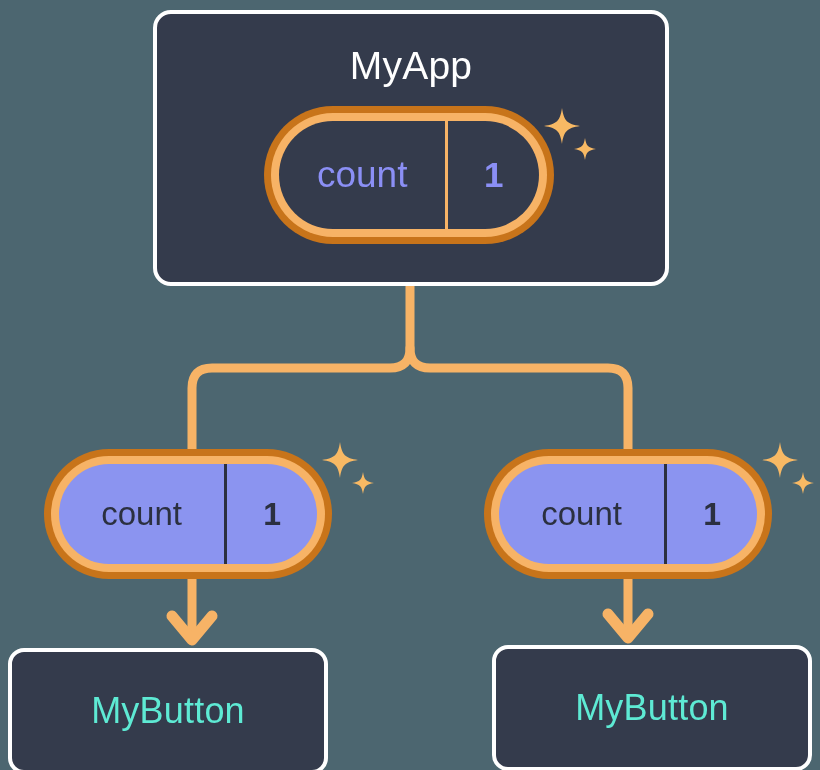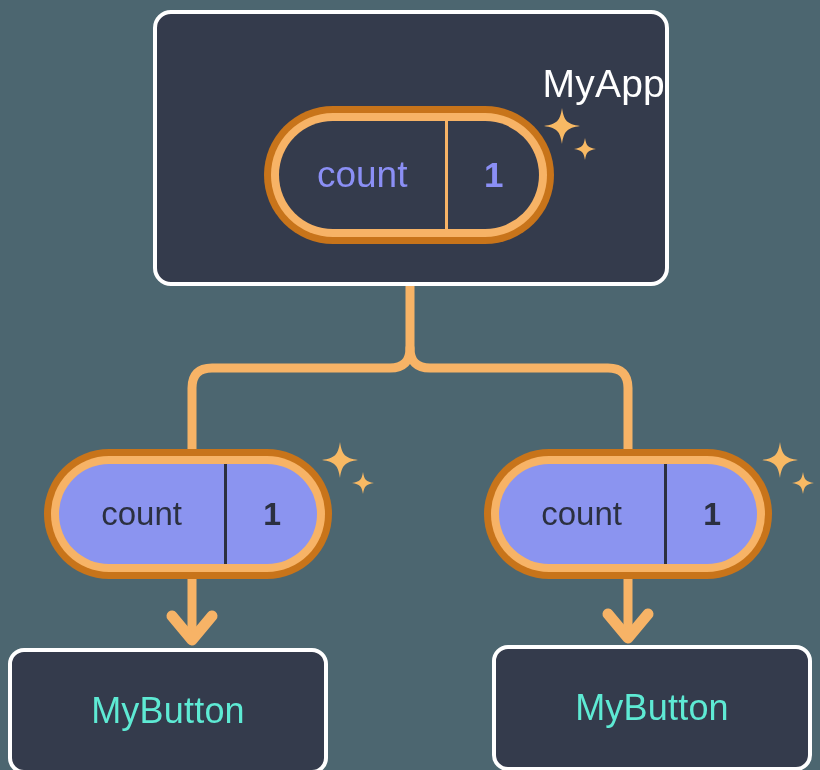--- a/index.html
+++ b/index.html
@@ -35,23 +35,23 @@
     width: 516px;
     height: 276px;
     background: #343B4C;
     border: 4px solid #FFFFFF;
     border-radius: 18px;
     box-sizing: border-box;
   }
   .app-title {
     position: absolute;
     left: 0;
-    top: 48px;
+    top: 30px;
     width: 100%;
-    text-align: right;
+    text-align: center;
     color: #FFFFFF;
     font-size: 39px;
     font-weight: 400;
     letter-spacing: 0.2px;
   }
 
   
   .btn-card {
     position: absolute;
     background: #343B4C;

